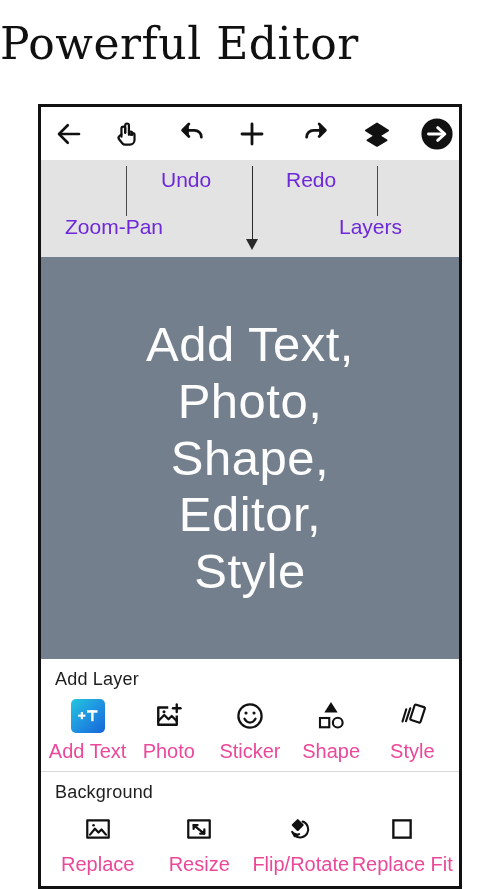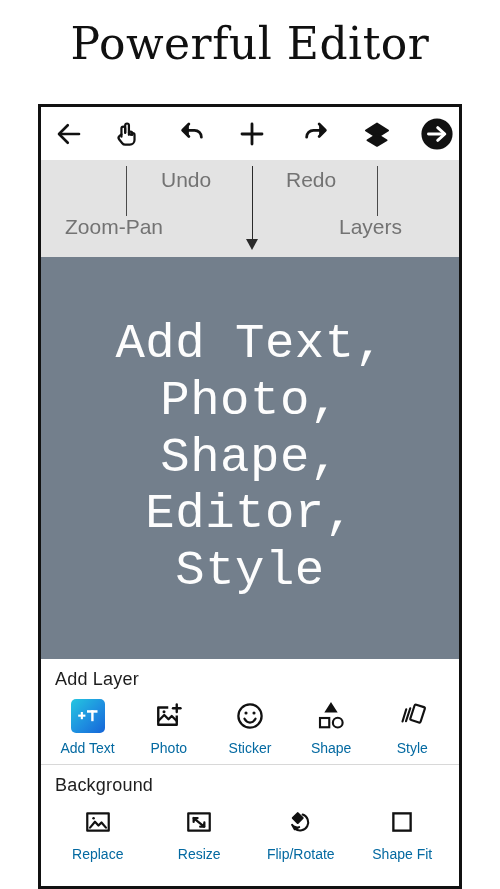--- a/index.html
+++ b/index.html
@@ -19,21 +19,20 @@
     height: 889px;
     background: #ffffff;
   }
 
   
   .headline {
     position: absolute;
     left: 0;
     top: 18px;
     width: 500px;
-    text-align: center;
     font-family: "DejaVu Serif", "Liberation Serif", serif;
     font-size: 44px;
     font-weight: 400;
     letter-spacing: 0.5px;
     color: #101010;
     white-space: nowrap;
   }
 
   
   .phone {
@@ -70,21 +69,21 @@
   
   .annot {
     position: relative;
     height: 97px;
     background: #e3e3e3;
   }
   .annot-label {
     position: absolute;
     font-family: "Liberation Sans", sans-serif;
     font-size: 21px;
-    color: #737373;
+    color: #6d28d9;
     white-space: nowrap;
   }
   .annot-line {
     position: absolute;
     width: 1px;
     background: #4a4a4a;
   }
   .annot-arrow {
     position: absolute;
     width: 13px;
@@ -111,21 +110,21 @@
   .canvas {
     position: relative;
     height: 402px;
     background: #737f8c;
     display: flex;
     flex-direction: column;
     align-items: center;
     justify-content: center;
   }
   .canvas-text {
-    font-family: Liberation Mono, monospace;
+    font-family: Liberation Sans, sans-serif;
     font-size: 49px;
     line-height: 1.16;
     color: #fdfdfd;
     text-align: center;
     letter-spacing: 0.5px;
   }
   .canvas-text .ln { display: block; }
 
   
   .panel {
@@ -161,22 +160,22 @@
     height: 36px;
     display: flex;
     align-items: center;
     justify-content: center;
     color: #111111;
   }
   .tool-glyph svg { display: block; }
   .tool-label {
     margin-top: 6px;
     font-family: "Liberation Sans", sans-serif;
-    font-size: 14px;
-    color: #0369a1;
+    font-size: 20px;
+    color: #ec4899;
     white-space: nowrap;
   }
   .addtext-tile {
     width: 34px;
     height: 34px;
     border-radius: 5px;
     background: linear-gradient(135deg, #24c6e0 0%, #1e8fe0 55%, #1565d8 100%);
     display: flex;
     align-items: center;
     justify-content: center;
@@ -385,20 +384,20 @@
           </div>
           <div class="tool-label">Flip/Rotate</div>
         </div>
 
         <div class="tool">
           <div class="tool-glyph">
             <svg width="28" height="28" viewBox="0 0 24 24" fill="none" stroke="currentColor" stroke-width="2">
               <rect x="4.6" y="4.6" width="14.8" height="14.8"></rect>
             </svg>
           </div>
-          <div class="tool-label">Shape Fit</div>
+          <div class="tool-label">Replace Fit</div>
         </div>
 
       </div>
     </div>
 
   </div>
 </div>
 
 </body></html>

